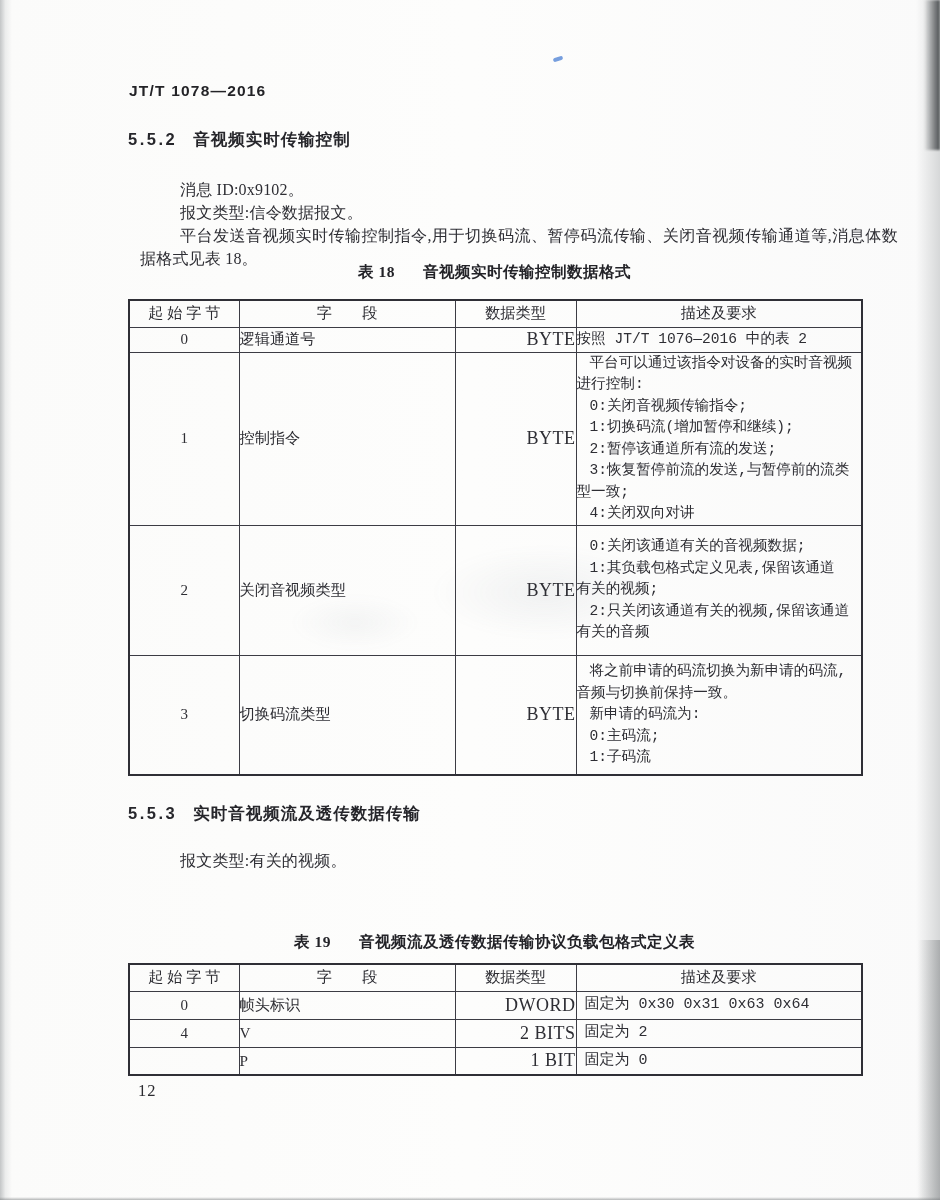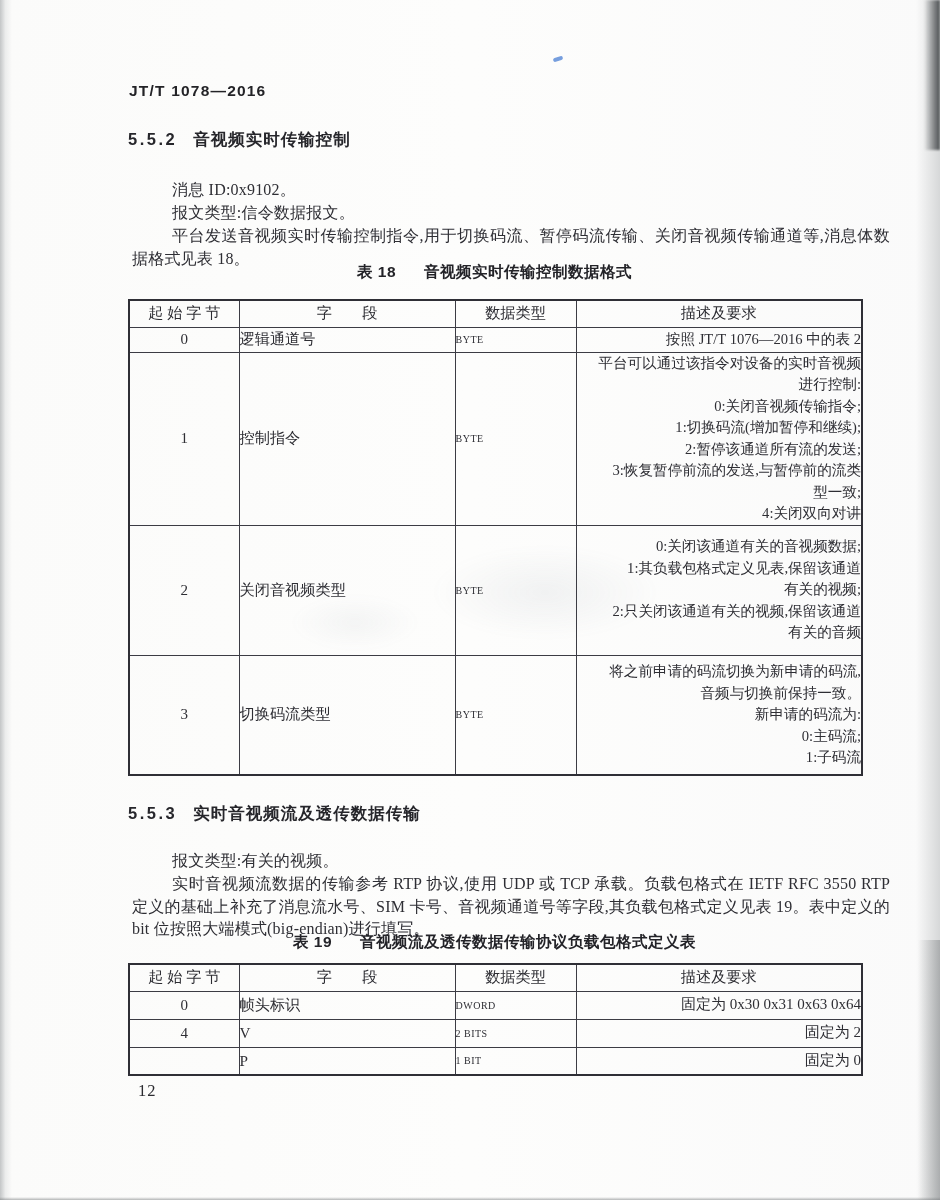--- a/index.html
+++ b/index.html
@@ -31,52 +31,52 @@
 
   
   .doc-code{position:absolute;left:129px;top:82px;
     font-family:"Liberation Sans","DejaVu Sans",sans-serif;
     font-size:15.5px;font-weight:600;letter-spacing:1.2px;color:#232327;}
   .sec-heading{position:absolute;left:128px;width:760px;
     font-family:"Liberation Sans","DejaVu Sans",sans-serif;
     font-weight:bold;font-size:16.5px;color:#26262b;letter-spacing:1px;}
   .sec-heading .sec-num{letter-spacing:2.5px;margin-right:16px;}
   #h552{top:129px;} #h553{top:803px;}
-  .para{position:absolute;left:132px;width:758px;font-size:16px;letter-spacing:.2px;
+  .para{position:absolute;left:140px;width:758px;font-size:16px;letter-spacing:.2px;
     line-height:22.5px;text-align:justify;color:#2e2e34;}
   .para.ind{text-indent:40px;}
   #p552-0{top:163px;} #p552-1{top:186px;} #p552-2{top:209px;}
   #p553-0{top:834px;} #p553-1{top:857px;}
 
   .tbl-caption{position:absolute;left:128px;width:733px;text-align:center;
     font-family:"Liberation Sans","DejaVu Sans",sans-serif;
     font-weight:bold;font-size:15.5px;color:#232328;letter-spacing:.5px;}
   #cap18{top:262px;} #cap19{top:932px;}
-  .tbl-caption .cap-label{margin-right:28px;}
+  .tbl-caption .cap-label{margin-right:28px;font-family:Liberation Serif, serif;}
 
   
   table.fmt{position:absolute;left:128px;width:733px;border-collapse:collapse;table-layout:fixed;
     border:2px solid #2f2f36;}
   #table18{top:299px;} #table19{top:963px;}
   table.fmt th,table.fmt td{border:1px solid #3c3c44;vertical-align:middle;
     font-weight:normal;padding:0;margin-left:48px;}
   col.c-byte{width:110px;} col.c-field{width:216px;} col.c-type{width:121px;} col.c-desc{width:286px;}
   table.fmt th{font-size:15.2px;text-align:center;color:#2c2c32;}
   #table18 thead tr,#table19 thead tr{height:27px;}
   #table18 tbody tr:nth-child(1){height:25px;}
   #table18 tbody tr:nth-child(2){height:173px;}
   #table18 tbody tr:nth-child(3){height:130px;}
   #table18 tbody tr:nth-child(4){height:120px;}
   #table19 tbody tr{height:28px;}
   td.col-byte{text-align:center;font-size:15px;}
   td.col-field{text-align:left;padding-left:23px;font-size:15.2px;}
-  td.col-type{text-align:left;font-size:10px;letter-spacing:.5px;}
-  td.col-desc{text-align:right;padding:4px 4px 4px 8px;}
+  td.col-type{text-align:right;font-size:18px;letter-spacing:.5px;}
+  td.col-desc{text-align:left;padding:4px 4px 4px 8px;font-family:Liberation Mono, monospace;}
   .desc-line{white-space:nowrap;font-size:14.6px;line-height:21.5px;color:#2e2e34;}
-  #table19 .desc-line{font-size:15px;padding-left:18px;}
+  #table19 .desc-line{font-size:15px;padding-left:8px;}
   .desc-line.i1{text-indent:13px;}
   .desc-line.i0{text-indent:0;}
 
   .page-number{position:absolute;left:138px;top:1081px;font-size:16.5px;color:#2b2b30;letter-spacing:1px;}
 </style>
 </head>
 <body>
 
 <div class="page">
 
@@ -164,21 +164,20 @@
             <div class="desc-line i1">1:子码流</div>
           </td>
         </tr>
       </tbody>
   </table>
 
   <div class="sec-heading" id="h553">
     <span class="sec-num">5.5.3</span><span>实时音视频流及透传数据传输</span>
   </div>
   <p class="para ind" id="p553-0">报文类型:有关的视频。</p>
-  <p class="para ind" id="p553-1">实时音视频流数据的传输参考 RTP 协议,使用 UDP 或 TCP 承载。负载包格式在 IETF RFC 3550 RTP 定义的基础上补充了消息流水号、SIM 卡号、音视频通道号等字段,其负载包格式定义见表 19。表中定义的 bit 位按照大端模式(big-endian)进行填写。</p>
 
   <div class="tbl-caption" id="cap19">
     <span class="cap-label">表 19</span><span>音视频流及透传数据传输协议负载包格式定义表</span>
   </div>
   <table class="fmt" id="table19">
     <colgroup>
         <col class="c-byte">
         <col class="c-field">
         <col class="c-type">
         <col class="c-desc">

